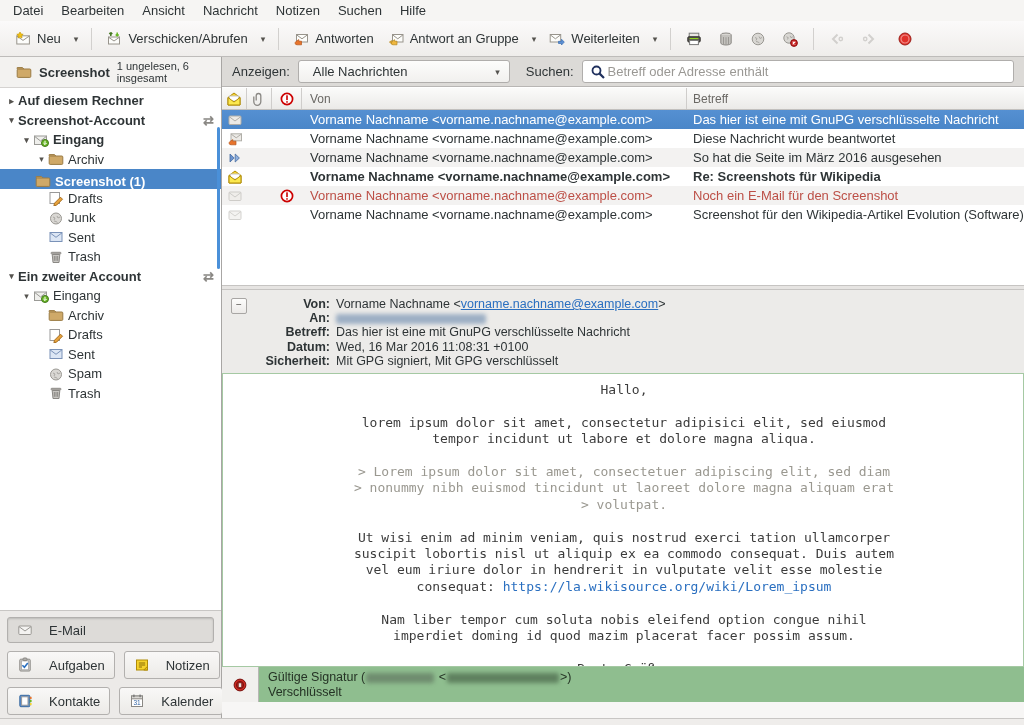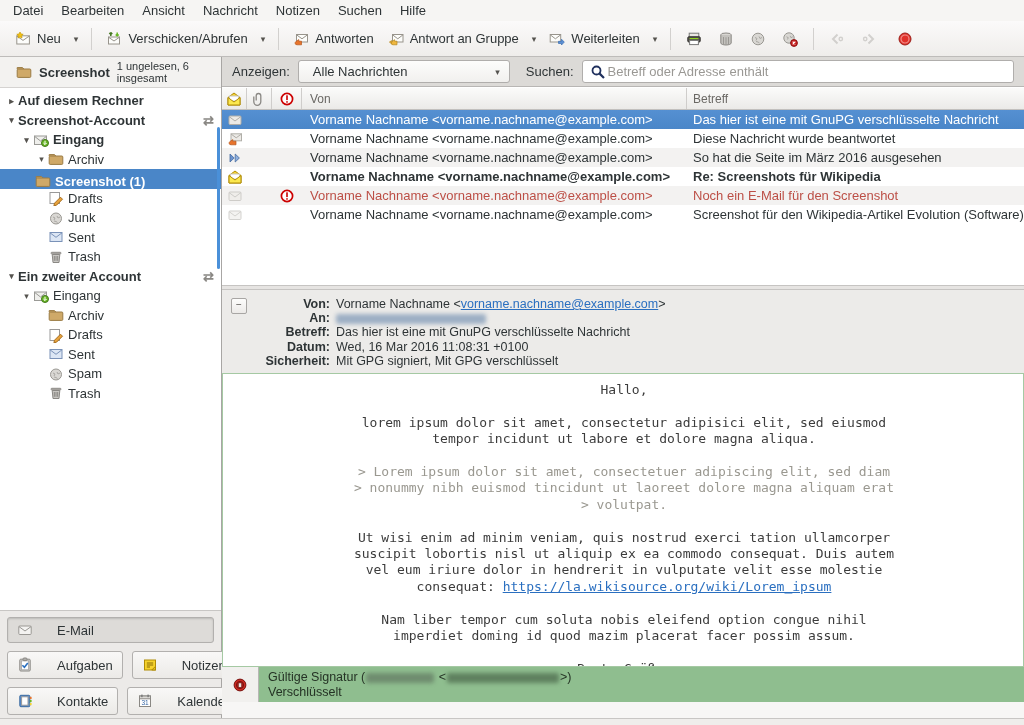--- a/index.html
+++ b/index.html
@@ -33,21 +33,21 @@
   .titem.selected{background:#4a86c8;color:#fff;font-weight:bold;}
   .titem.bold{font-weight:bold;}
   .texp{width:13px;text-align:center;font-size:9px;color:#55534f;flex:none;}
   .ticn{width:16px;height:16px;flex:none;margin-right:4px;}
   .tlabel{white-space:nowrap;}
   .trefresh{position:absolute;right:7px;color:#8a8884;font-size:13px;}
   .titem.selected .texp{color:#fff;}
   #sb-scroll{position:absolute;right:1px;top:70px;width:3px;height:142px;background:#4a90d9;border-radius:2px;}
   #switcher{position:absolute;left:0;right:0;bottom:7px;height:108px;background:#eceae8;
             border-top:1px solid #c8c6c4;padding:6px 7px;box-sizing:border-box;}
-  .swbtn{display:flex;align-items:center;gap:24px;background:linear-gradient(#f9f8f7,#eceae7);
+  .swbtn{display:flex;align-items:center;gap:16px;background:linear-gradient(#f9f8f7,#eceae7);
          border:1px solid #b2b0ae;border-radius:3px;height:26px;padding:4px 9px;box-sizing:border-box;}
   #swemail{width:100%;margin-bottom:8px;background:#dddbd8;box-shadow:inset 0 1px 2px rgba(0,0,0,.15);}
   .swrow{display:flex;gap:9px;margin-bottom:8px;}
   .swrow .swbtn{flex:1;height:28px;}
   
   #main{position:absolute;left:222px;top:57px;right:0;bottom:7px;background:#fff;overflow:hidden;}
   #filterbar{position:absolute;top:0;left:0;right:0;height:30px;background:#dcdad7;
              border-bottom:1px solid #b8b6b4;display:flex;align-items:center;padding:0 10px;gap:8px;box-sizing:border-box;}
   #filter-combo{width:212px;height:23px;background:linear-gradient(#fdfdfc,#f1f0ee);
                 border:1px solid #b0aeac;border-radius:3px;display:flex;align-items:center;
@@ -90,21 +90,21 @@
   .blur{display:inline-block;height:10px;border-radius:2px;filter:blur(2px);vertical-align:middle;}
   #an-blur{width:150px;background:#9dafc4;}
   .blur-name{width:68px;background:#6f8d6f;margin:0 1px;}
   .blur-email{width:112px;background:#5f815f;margin:0 1px;}
   
   #pbody{position:absolute;top:316px;left:0;right:0;height:294px;background:#fff;
          border:1px solid #a5c9a3;box-sizing:border-box;padding:8px 8px 0 10px;
          font-family:"DejaVu Sans Mono",monospace;font-size:13px;line-height:16.4px;color:#3c3c3c;overflow:hidden;text-align:center;}
   .bline{white-space:pre;}
   .bline.quote{color:#9a9890;}
-  .blink{color:#2a6fc0;text-decoration:underline;cursor:pointer;margin-top:48px;}
+  .blink{color:#2a6fc0;cursor:pointer;margin-top:48px;}
   
   #sigbar{position:absolute;top:610px;left:0;right:0;height:35px;background:#8fbe8f;display:flex;}
   .sig-icon-cell{width:36px;background:#f1f0ee;border-right:1px solid #b8b6b4;
                  display:flex;align-items:center;justify-content:center;flex:none;}
   .sig-text{padding:3px 9px;font-size:12.5px;line-height:15px;color:#253325;}
   #bstrip{position:absolute;top:645px;left:0;right:0;height:16px;background:#f7f6f5;}
   
   #statusbar{position:absolute;bottom:0;left:0;right:0;height:7px;background:#efedeb;border-top:1px solid #c8c6c4;box-sizing:border-box;}
 </style>
 </head>

